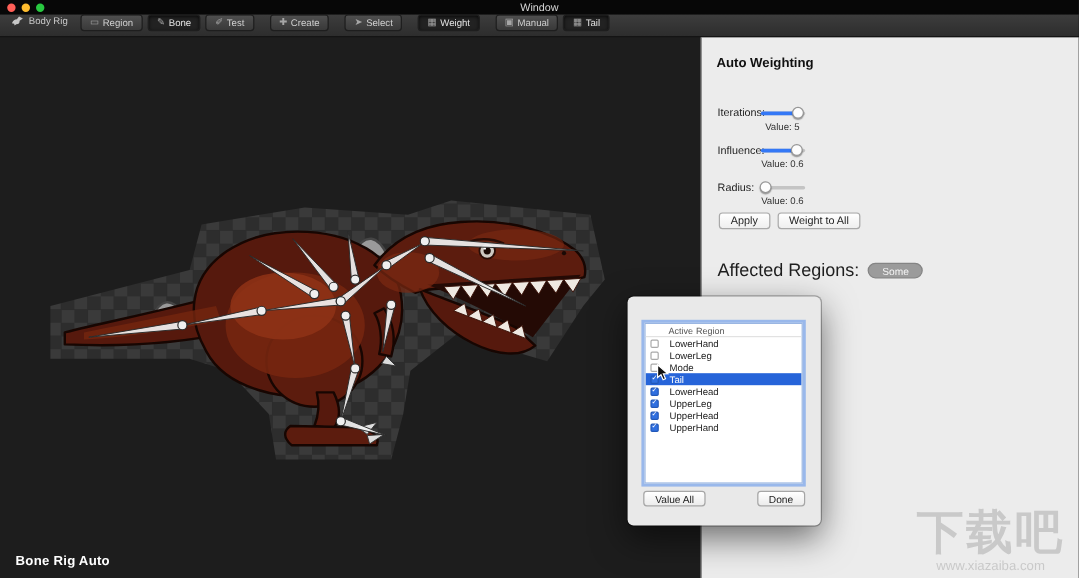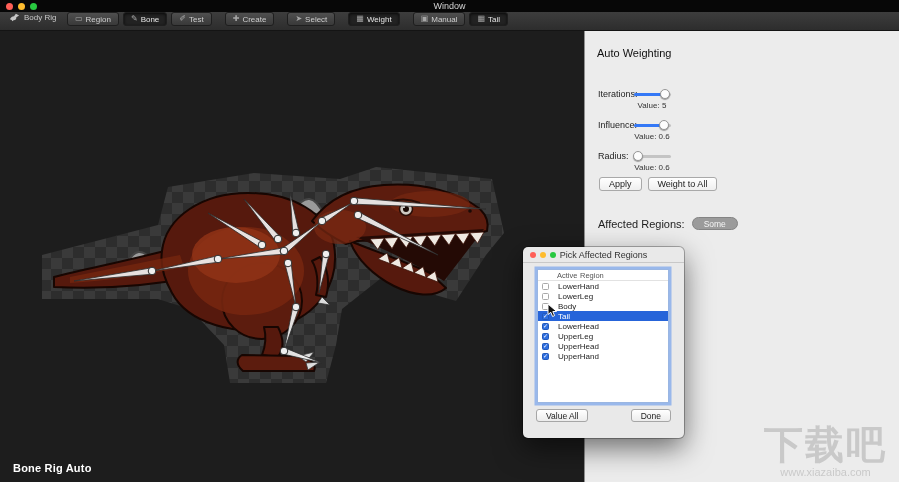--- a/index.html
+++ b/index.html
@@ -24,32 +24,32 @@
 
   
   .canvas{position:absolute;top:31px;left:0;width:584px;bottom:0;background:#1d1d1d;overflow:hidden}
   .mode-label{position:absolute;left:13px;bottom:8px;color:#ffffff;font-size:11px;font-weight:bold;letter-spacing:.2px}
   #dino-svg{position:absolute;left:40px;top:128px}
   .bone{fill:rgba(240,240,240,.93);stroke:#2b2b2b;stroke-width:.8}
   .joint{fill:#efefef;stroke:#2b2b2b;stroke-width:1}
 
   
   .panel{position:absolute;top:31px;left:584px;right:0;bottom:0;background:var(--panel-bg,#ececec);border-left:1px solid #8f8f8f;z-index:5}
-  .panel-title{position:absolute;top:16px;left:12px;font-size:11px;font-weight:normal;color:#101010}
+  .panel-title{position:absolute;top:16px;left:12px;font-size:11px;font-weight:bold;color:#101010}
   .slider-rows{position:absolute;top:56px;left:0;right:0}
   .slider-row{position:relative;height:31px}
   .s-label{position:absolute;left:13px;top:2px;font-size:9px;color:#1e1e1e}
   .slider{position:absolute;left:49px;top:6px;width:37px;height:3px;background:#c4c4c4;border-radius:2px}
   .s-fill{height:3px;background:var(--slider-blue,#3478f6);border-radius:2px}
   .s-thumb{position:absolute;top:-4px;width:10px;height:10px;background:#fdfdfd;border:1px solid #979797;border-radius:50%;box-shadow:0 1px 1px rgba(0,0,0,.35)}
   .s-value{position:absolute;left:34px;top:14px;width:66px;text-align:center;font-size:8px;color:#333}
   .panel-buttons{position:absolute;top:146px;left:14px;display:flex;gap:6px}
   .pbtn{height:14px;padding:0 9px;background:linear-gradient(#ffffff,#efefef);border:1px solid #a9a9a9;border-radius:3px;font-size:9px;color:#222;display:flex;align-items:center;cursor:default}
   .affected{position:absolute;top:186px;left:13px;display:flex;align-items:center;gap:7px}
-  .aff-label{font-size:11px;color:#1e1e1e}
+  .aff-label{font-size:15px;color:#1e1e1e}
   .some-btn{height:13px;padding:0 11px;background:#9b9b9b;border:1px solid #848484;border-radius:7px;color:#f5f5f5;font-size:8.5px;display:flex;align-items:center;cursor:default}
 
   
   .dialog{position:absolute;left:523px;top:247px;width:161px;height:191px;background:#e9e9e9;border-radius:5px;box-shadow:0 10px 28px rgba(0,0,0,.55),0 0 0 1px rgba(0,0,0,.28);z-index:40}
   .dlg-titlebar{position:relative;height:16px;border-bottom:1px solid #c8c8c8;display:flex;align-items:center}
   .dlg-lights{display:flex;gap:4px;margin-left:7px;z-index:2}
   .dlg-light{width:6px;height:6px;border-radius:50%}
   .dlg-title{position:absolute;left:0;right:0;text-align:center;font-size:9px;color:#333}
   .region-table{position:absolute;left:14px;top:22px;width:132px;height:134px;background:#fff;border:1px solid #9ab6e2;box-shadow:0 0 0 2.5px rgba(88,143,236,.55);overflow:hidden}
   .rt-header{display:flex;height:11px;border-bottom:1px solid #e2e2e2;font-size:7.5px;color:#555;align-items:center}
@@ -259,45 +259,37 @@
     <div class="pbtn">Apply</div>
     <div class="pbtn">Weight to All</div>
   </div>
   <div class="affected">
     <span class="aff-label">Affected Regions:</span>
     <div class="some-btn">Some</div>
   </div>
 </div>
 
 <div class="dialog">
-  <div class="dlg-titlebar">
-    <div class="dlg-lights">
-      <span class="dlg-light light red"></span>
-      <span class="dlg-light light yellow"></span>
-      <span class="dlg-light light green"></span>
-    </div>
-    <span class="dlg-title">Pick Affected Regions</span>
-  </div>
   <div class="region-table">
     <div class="rt-header">
       <span class="rt-h-active">Active</span>
       <span class="rt-h-region">Region</span>
     </div>
     <div>
         <div class="rg-row">
           <span class="cb"></span>
           <span class="rg-label">LowerHand</span>
         </div>
         <div class="rg-row">
           <span class="cb"></span>
           <span class="rg-label">LowerLeg</span>
         </div>
         <div class="rg-row">
           <span class="cb"></span>
-          <span class="rg-label">Body</span>
+          <span class="rg-label">Mode</span>
         </div>
         <div class="rg-row selected">
           <span class="cb checked">✓</span>
           <span class="rg-label">Tail</span>
         </div>
         <div class="rg-row">
           <span class="cb checked">✓</span>
           <span class="rg-label">LowerHead</span>
         </div>
         <div class="rg-row">

